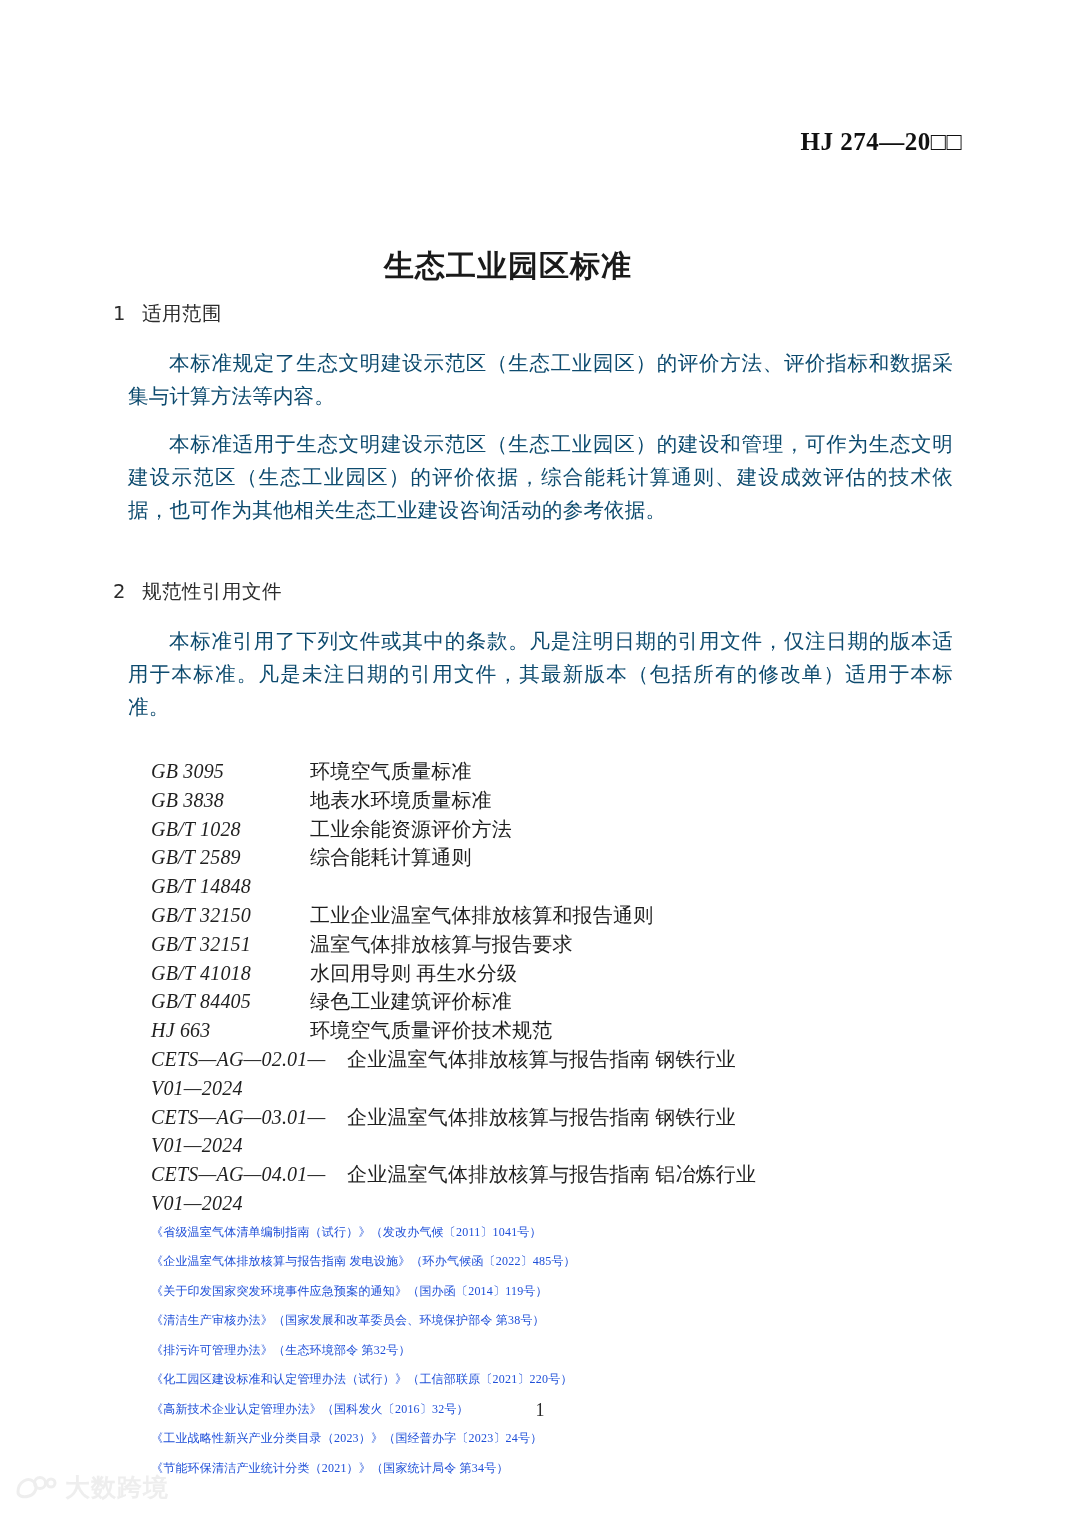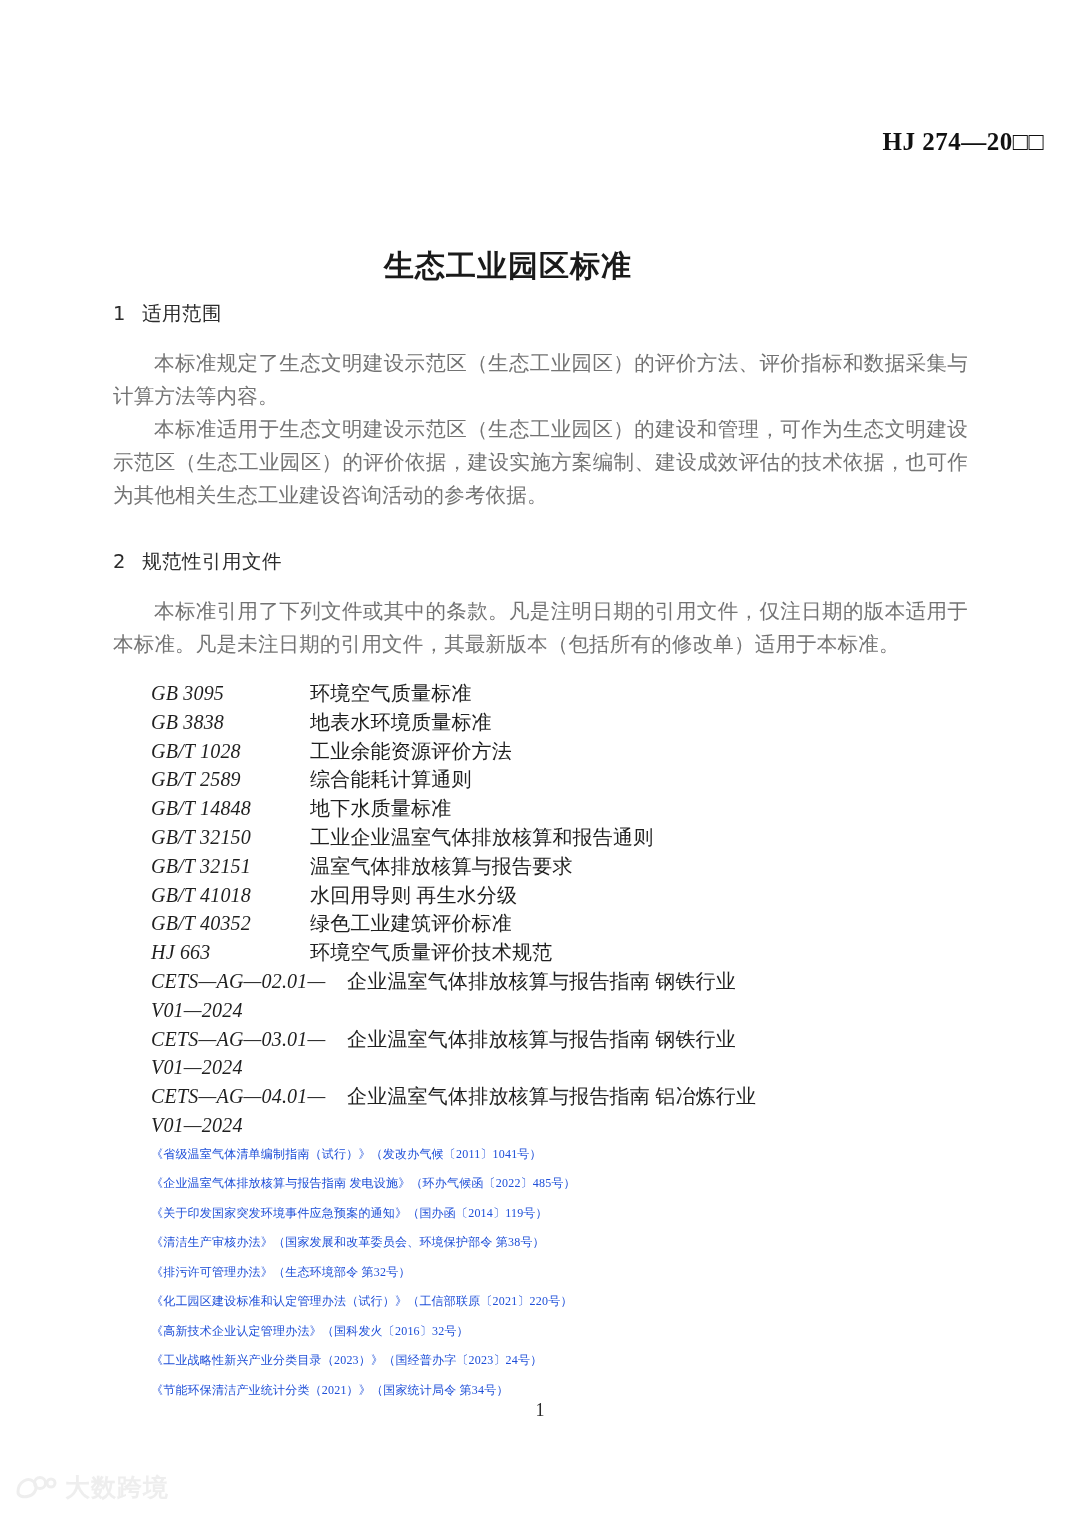--- a/index.html
+++ b/index.html
@@ -21,21 +21,21 @@
     inset: 0;
     width: 1080px;
     height: 1527px;
   }
 
   
   .doc-header {
     position: absolute;
     top: 128px;
     left: 0;
-    width: 1044px;
+    width: 962px;
     text-align: right;
     font-family: "Liberation Serif", serif;
     font-weight: bold;
     font-size: 25px;
     letter-spacing: 0.5px;
     color: #111;
   }
 
   
   .doc-title {
@@ -66,27 +66,27 @@
     color: #2b2b2b;
     margin: 0 0 20px 0;
     letter-spacing: 0.5px;
   }
   h2.section-heading .sec-num {
     display: inline-block;
     min-width: 29px;
   }
 
   p.body-para {
-    margin: 0;
+    margin: 15px;
     font-size: 20.5px;
     line-height: 33px;
     text-indent: 2em;
     text-align: justify;
     text-justify: inter-ideograph;
-    color: #737373;
+    color: #0c4a6e;
     letter-spacing: 0.2px;
   }
 
   .block-gap-1 { height: 18px; }
   .block-gap-2 { height: 36px; }
 
   
   .ref-list {
     margin: 0;
     padding: 0;
@@ -174,21 +174,21 @@
   <div class="doc-header">HJ 274—20□□</div>
 
   <h1 class="doc-title">生态工业园区标准</h1>
 
   <div class="content">
 
     <h2 class="section-heading">
       <span class="sec-num">1</span><span>适用范围</span>
     </h2>
     <p class="body-para">本标准规定了生态文明建设示范区（生态工业园区）的评价方法、评价指标和数据采集与计算方法等内容。</p>
-    <p class="body-para">本标准适用于生态文明建设示范区（生态工业园区）的建设和管理，可作为生态文明建设示范区（生态工业园区）的评价依据，建设实施方案编制、建设成效评估的技术依据，也可作为其他相关生态工业建设咨询活动的参考依据。</p>
+    <p class="body-para">本标准适用于生态文明建设示范区（生态工业园区）的建设和管理，可作为生态文明建设示范区（生态工业园区）的评价依据，综合能耗计算通则、建设成效评估的技术依据，也可作为其他相关生态工业建设咨询活动的参考依据。</p>
 
     <div class="block-gap-2"></div>
 
     <h2 class="section-heading">
       <span class="sec-num">2</span><span>规范性引用文件</span>
     </h2>
     <p class="body-para">本标准引用了下列文件或其中的条款。凡是注明日期的引用文件，仅注日期的版本适用于本标准。凡是未注日期的引用文件，其最新版本（包括所有的修改单）适用于本标准。</p>
 
     <div class="block-gap-1"></div>
 
@@ -204,36 +204,35 @@
         <li class="ref-row">
           <span class="ref-code">GB/T 1028</span>
           <span class="ref-name">工业余能资源评价方法</span>
         </li>
         <li class="ref-row">
           <span class="ref-code">GB/T 2589</span>
           <span class="ref-name">综合能耗计算通则</span>
         </li>
         <li class="ref-row">
           <span class="ref-code">GB/T 14848</span>
-          <span class="ref-name">地下水质量标准</span>
         </li>
         <li class="ref-row">
           <span class="ref-code">GB/T 32150</span>
           <span class="ref-name">工业企业温室气体排放核算和报告通则</span>
         </li>
         <li class="ref-row">
           <span class="ref-code">GB/T 32151</span>
           <span class="ref-name">温室气体排放核算与报告要求</span>
         </li>
         <li class="ref-row">
           <span class="ref-code">GB/T 41018</span>
           <span class="ref-name">水回用导则 再生水分级</span>
         </li>
         <li class="ref-row">
-          <span class="ref-code">GB/T 40352</span>
+          <span class="ref-code">GB/T 84405</span>
           <span class="ref-name">绿色工业建筑评价标准</span>
         </li>
         <li class="ref-row">
           <span class="ref-code">HJ 663</span>
           <span class="ref-name">环境空气质量评价技术规范</span>
         </li>
         <li class="ref-row">
           <span class="ref-code wide">CETS—AG—02.01—
 V01—2024</span>
           <span class="ref-name">企业温室气体排放核算与报告指南 钢铁行业</span>

